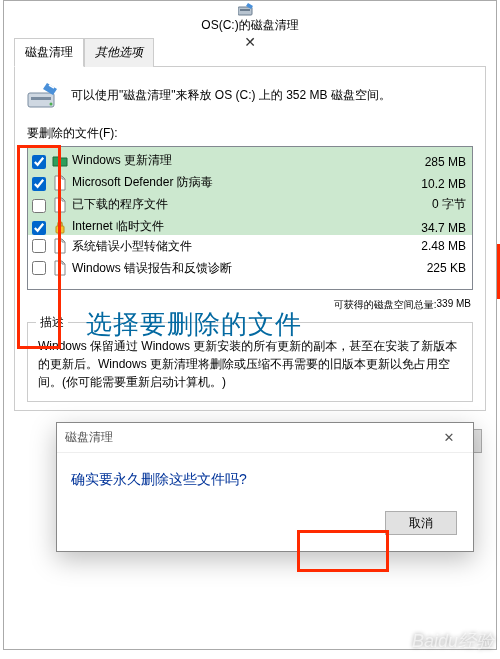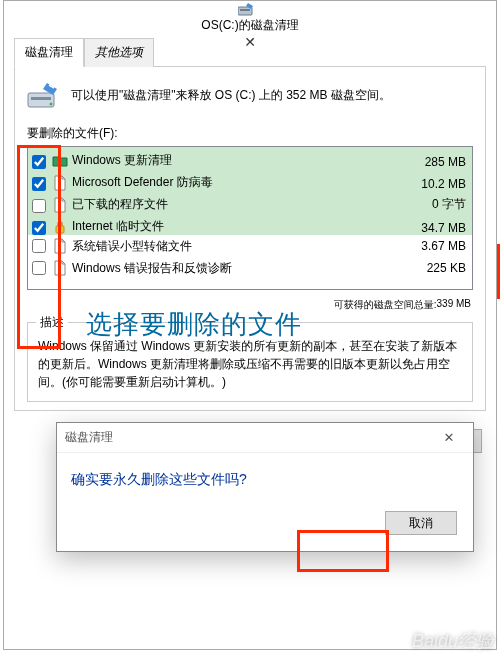--- a/index.html
+++ b/index.html
@@ -128,21 +128,21 @@
           </div>
           <div class="file-row">
             <input type="checkbox" class="file-check" style="">
             <span class="file-icon">
               <svg width="16" height="16" viewBox="0 0 16 16">
                 <path d="M3 1 h7 l3 3 v11 h-10 z" fill="#fff" stroke="#888"></path>
                 <path d="M10 1 v3 h3" fill="none" stroke="#888"></path>
               </svg>
             </span>
             <span class="file-name">系统错误小型转储文件</span>
-            <span class="file-size">3.67 MB</span>
+            <span class="file-size">2.48 MB</span>
           </div>
           <div class="file-row">
             <input type="checkbox" class="file-check" style="">
             <span class="file-icon">
               <svg width="16" height="16" viewBox="0 0 16 16">
                 <path d="M3 1 h7 l3 3 v11 h-10 z" fill="#fff" stroke="#888"></path>
                 <path d="M10 1 v3 h3" fill="none" stroke="#888"></path>
               </svg>
             </span>
             <span class="file-name">Windows 错误报告和反馈诊断</span>

